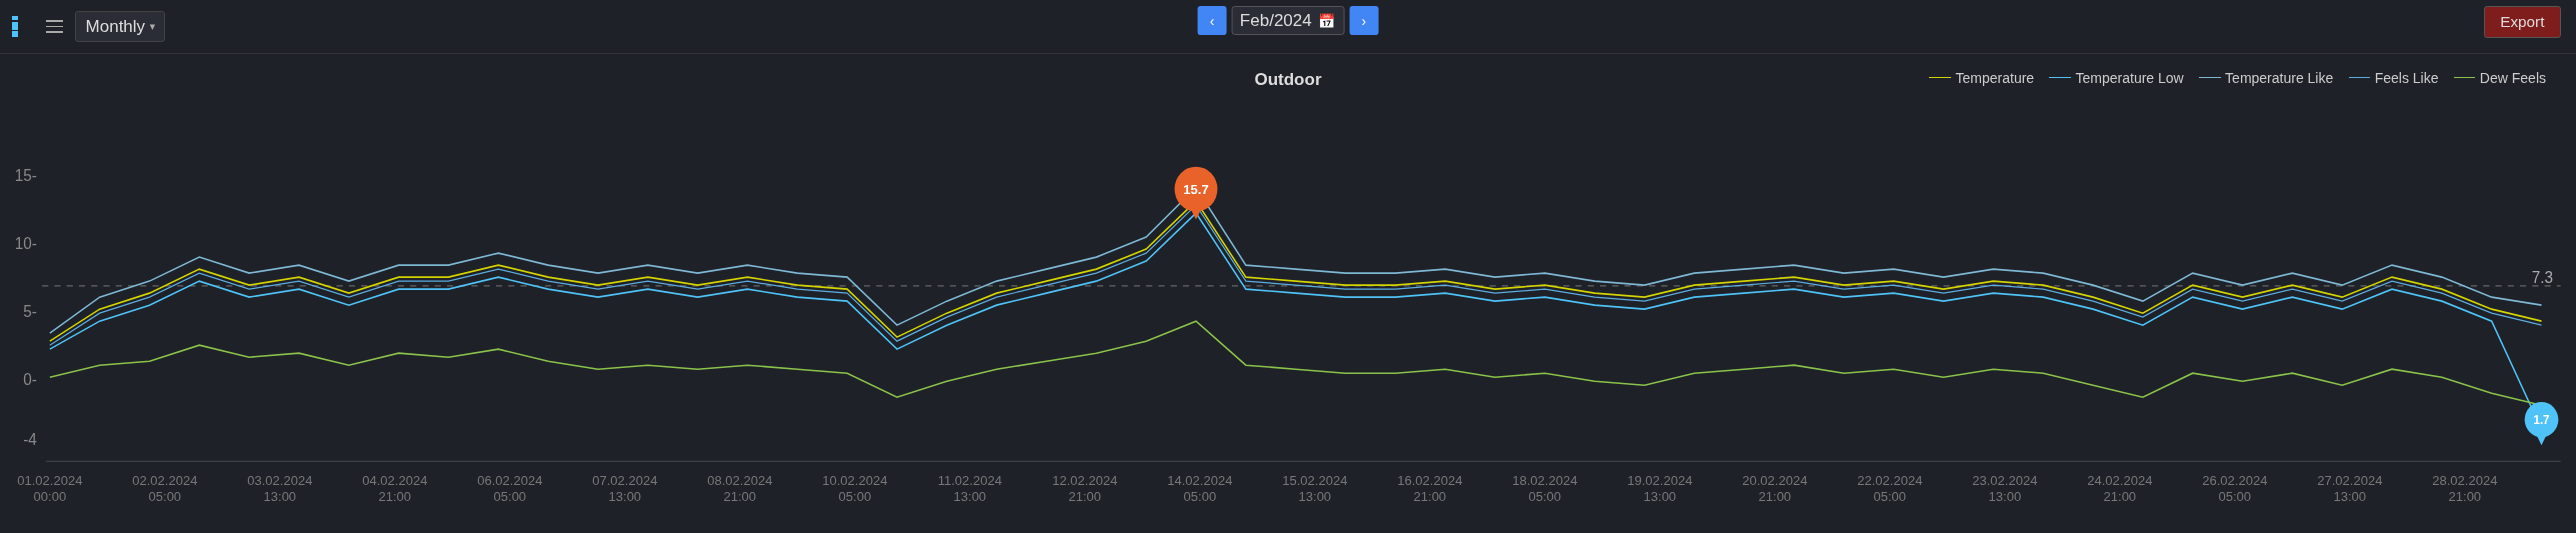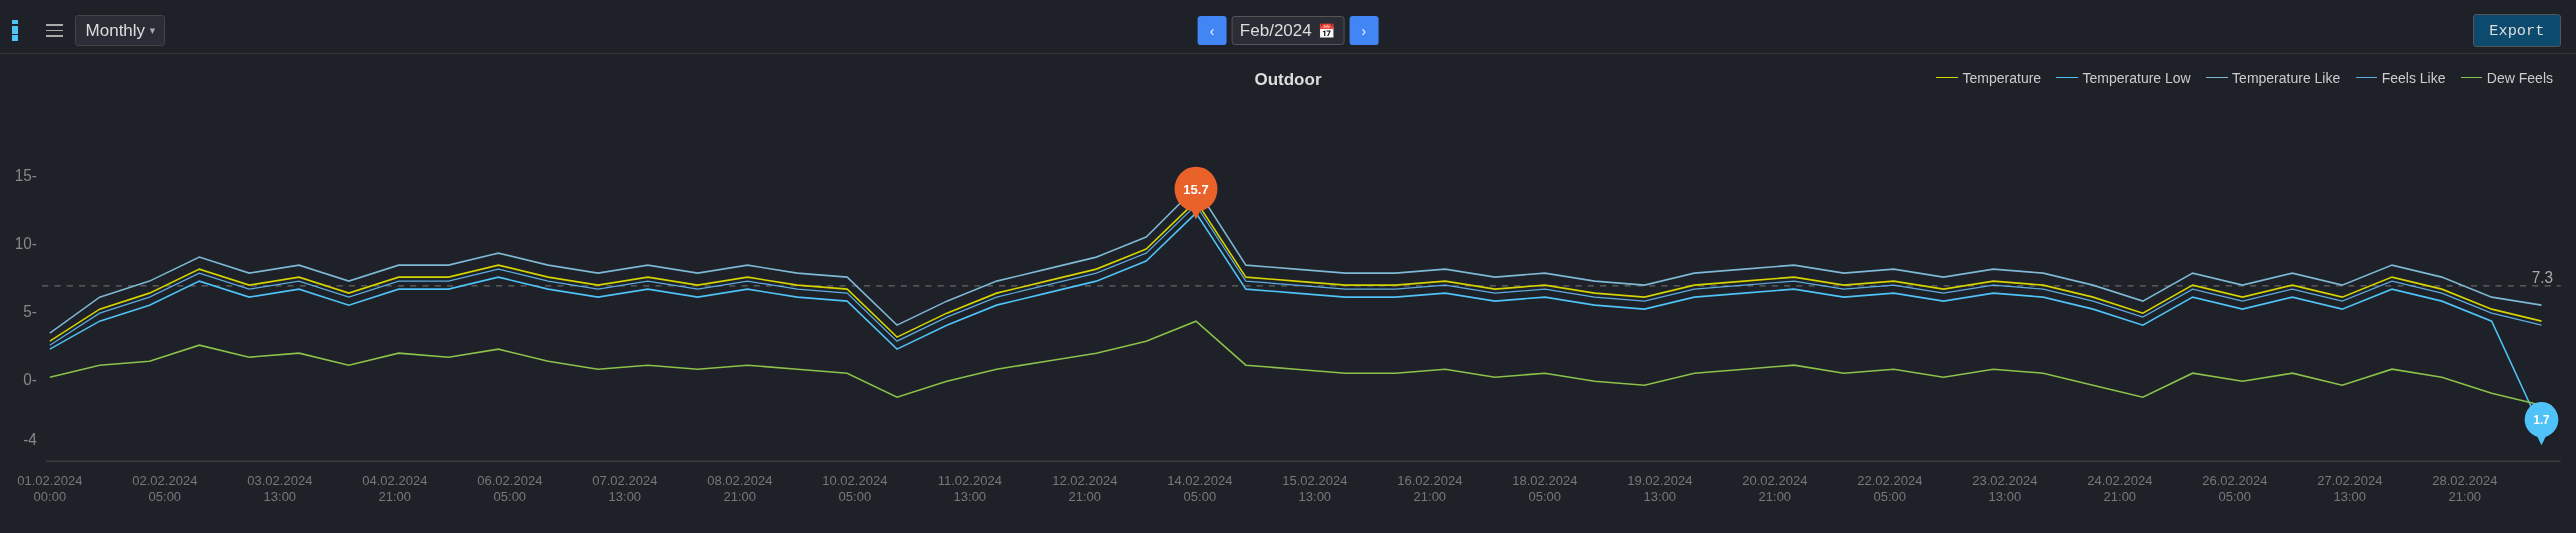--- a/index.html
+++ b/index.html
@@ -6,26 +6,24 @@
     body {
       background: #1e2128;
       color: #ccc;
       font-family: Arial, sans-serif;
       width: 2576px;
       height: 534px;
       overflow: hidden;
     }
     .header {
       display: flex;
-      align-items: center;
       padding: 6.1px 12.3px;
-      height: 46px;
+      height: 54px;
       border-bottom: 0.8px solid #333;
       position: relative;
-      margin-top: 8px;
     }
     .header-left {
       display: flex;
       align-items: center;
       gap: 12.3px;
     }
     .bar-icon {
       display: flex;
       flex-direction: column;
       justify-content: flex-end;
@@ -104,47 +102,46 @@
       color: #ddd;
       height: 29px;
     }
     .date-input-wrap .cal-icon {
       color: #aaa;
       font-size: 14px;
     }
     .export-btn {
       position: absolute;
       right: 15.3px;
-      background: #0c4a6e;
+      background: #7f1d1d;
       border: 0.8px solid #555;
       border-radius: 3.1px;
       color: #ddd;
       padding: 6.1px 15.3px;
       font-size: 15.3px;
       cursor: pointer;
-      font-family: Liberation Mono, monospace;
     }
     .chart-area {
       position: relative;
       width: 100%;
       height: calc(534px - 54px);
       padding: 7.7px 0 0 0;
       margin-top: 8px;
     }
     .chart-title {
       text-align: center;
       font-size: 17px;
       color: #ddd;
       font-weight: bold;
       margin-bottom: 3.1px;
     }
     .legend {
       position: absolute;
       top: 7.7px;
-      right: 23px;
+      right: 30px;
       display: flex;
       align-items: center;
       gap: 15.3px;
       font-size: 14px;
       color: #ccc;
     }
     .legend-item {
       display: flex;
       align-items: center;
       gap: 4.6px;

